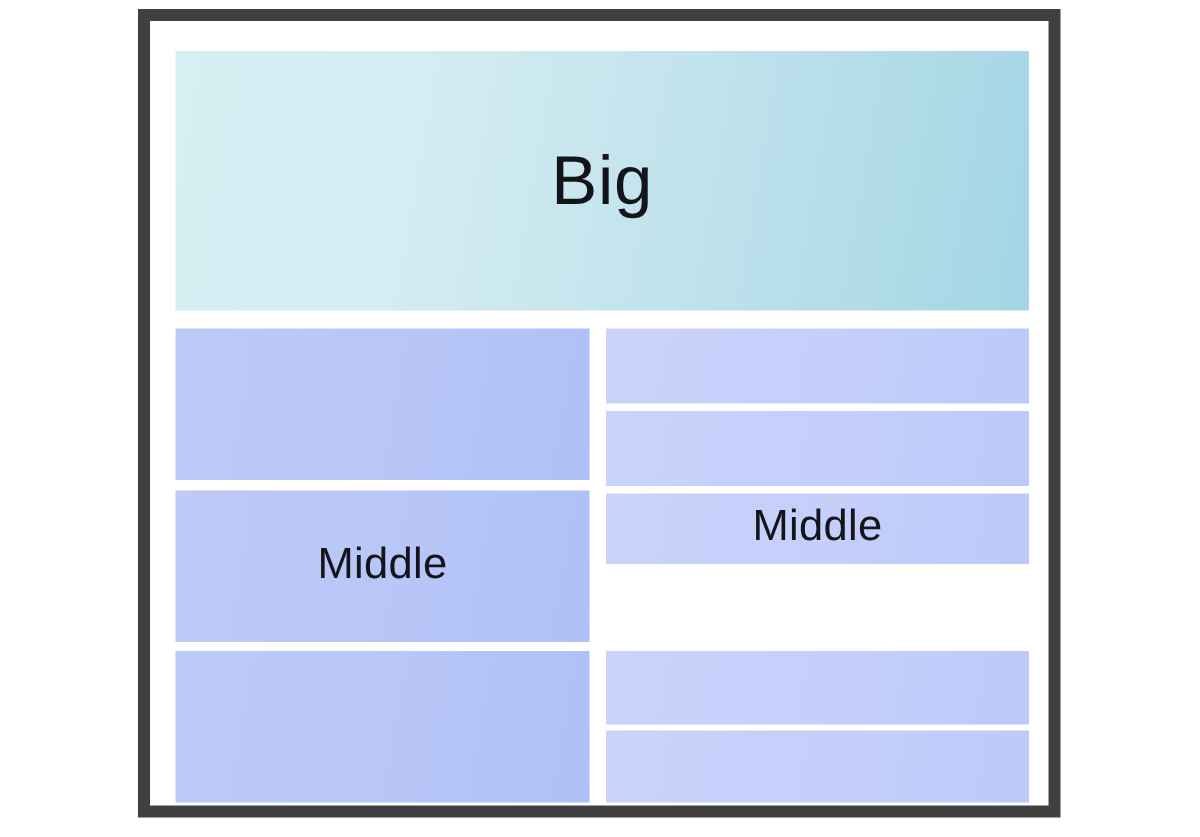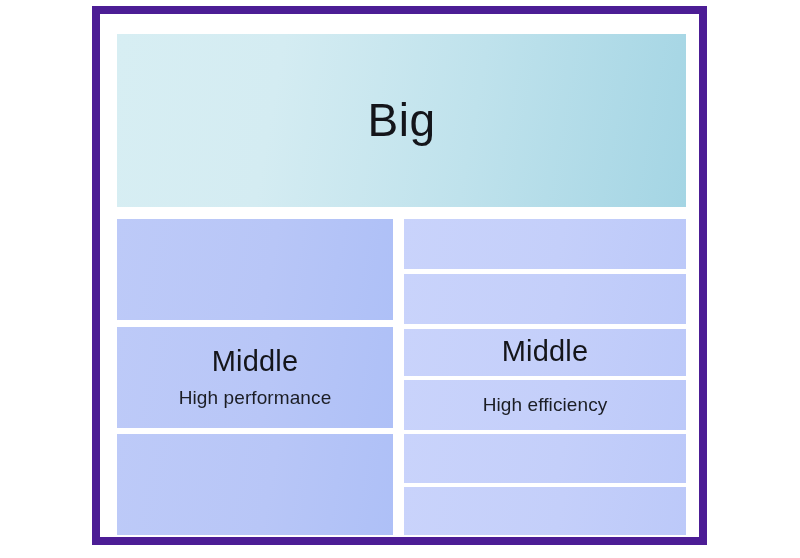--- a/index.html
+++ b/index.html
@@ -15,21 +15,21 @@
     position: relative;
   }
 
   
   #core-diagram {
     position: absolute;
     left: 92px;
     top: 6px;
     width: 615px;
     height: 539px;
-    background: #4c1d95;
+    background: #404040;
     box-sizing: border-box;
   }
 
   
   #diagram-inner-mat {
     position: absolute;
     left: 8px;
     top: 8px;
     right: 8px;
     bottom: 8px;
@@ -133,39 +133,35 @@
       </div>
 
       <div id="middle-columns">
 
         <div id="perf-column" class="core-column">
 
           <div class="core-block perf-block" style="top:0px; height:101px;"></div>
 
           <div class="core-block perf-block" style="top:108px; height:101px; flex-direction:column; justify-content:center; gap:10px;">
             <span class="block-label-major">Middle</span>
-            <span class="block-label-minor">High performance</span>
           </div>
 
           <div class="core-block perf-block" style="top:215px; height:101px;"></div>
         </div>
 
         <div id="eff-column" class="core-column">
 
           <div class="core-block eff-block" style="top:0px; height:50px;"></div>
 
           <div class="core-block eff-block" style="top:55px; height:50px;"></div>
 
           <div class="core-block eff-block" style="top:110px; height:47px;">
             <span class="block-label-major">Middle</span>
           </div>
 
-          <div class="core-block eff-block" style="top:161px; height:50px;">
-            <span class="block-label-minor">High efficiency</span>
-          </div>
 
           <div class="core-block eff-block" style="top:215px; height:49px;"></div>
 
           <div class="core-block eff-block" style="top:268px; height:48px;"></div>
         </div>
 
       </div>
     </div>
   </div>
 </div>

